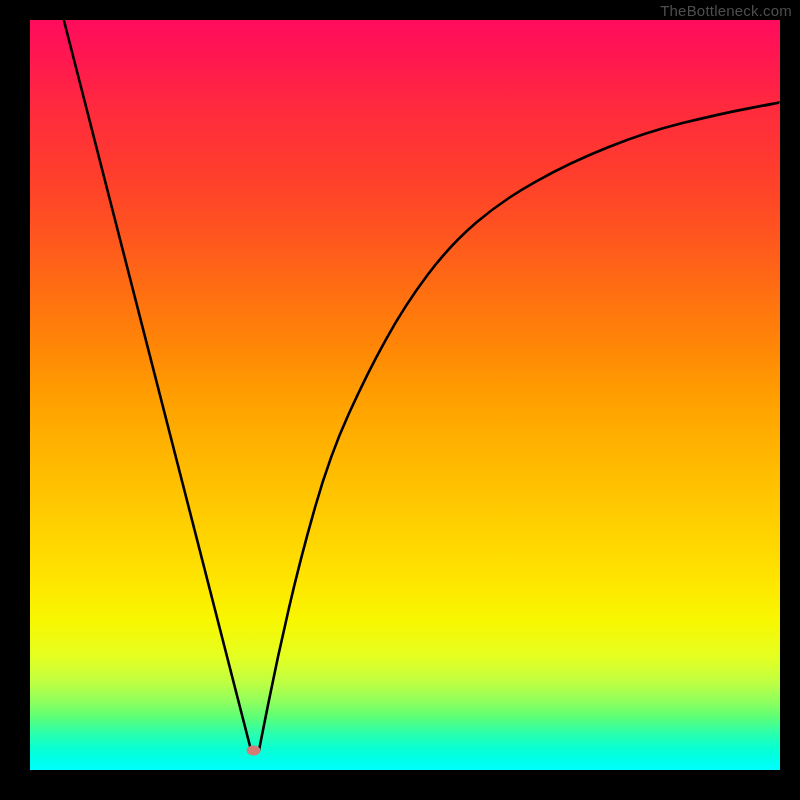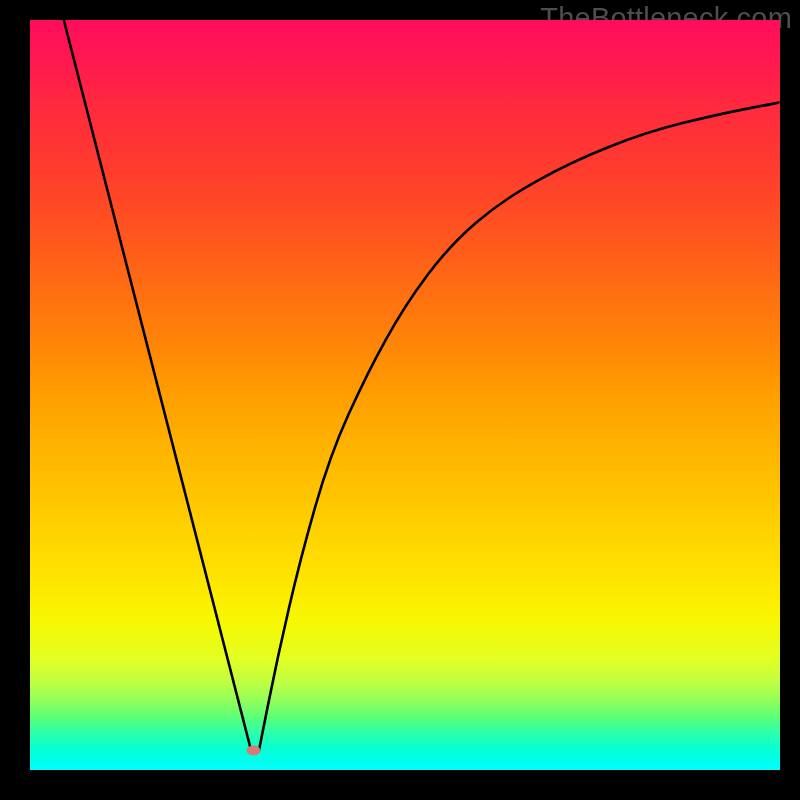--- a/index.html
+++ b/index.html
@@ -54,21 +54,21 @@
     top: 0;
     width: 750px;
     height: 750px;
     pointer-events: none;
   }
   .watermark {
     position: absolute;
     top: 2px;
     right: 8px;
     color: #4e4e4e;
-    font-size: 29px;
+    font-size: 15px;
     font-weight: 400;
     letter-spacing: 0.2px;
     font-family: Arial, Helvetica, sans-serif;
     margin-left: 48px;
   }
 </style>
 </head>
 <body>
 
 <div class="frame">

